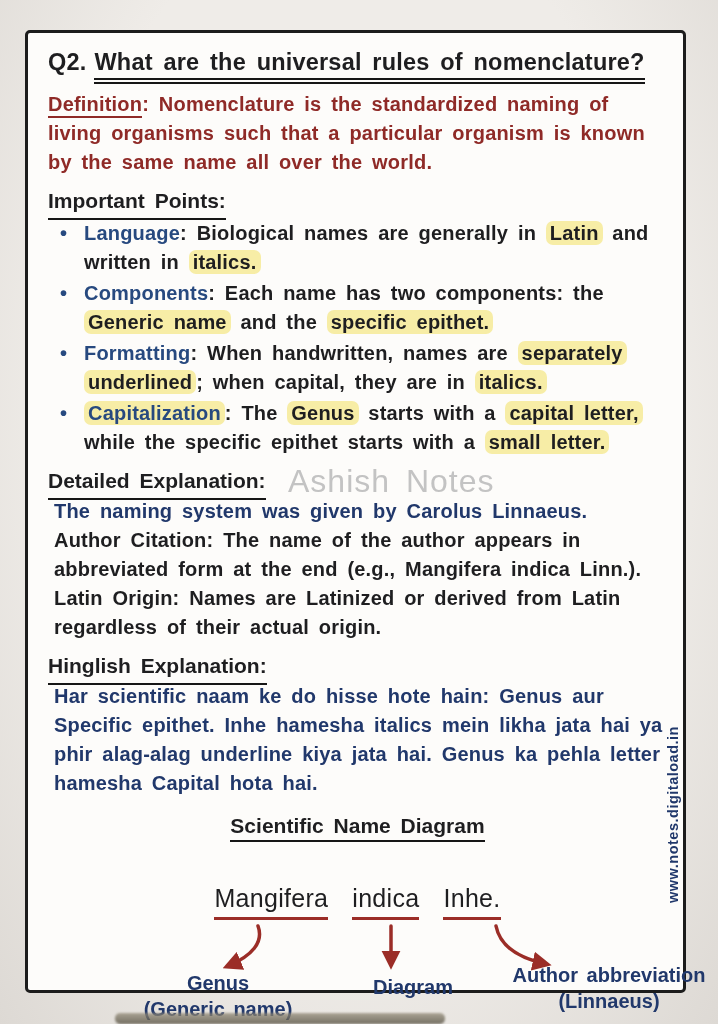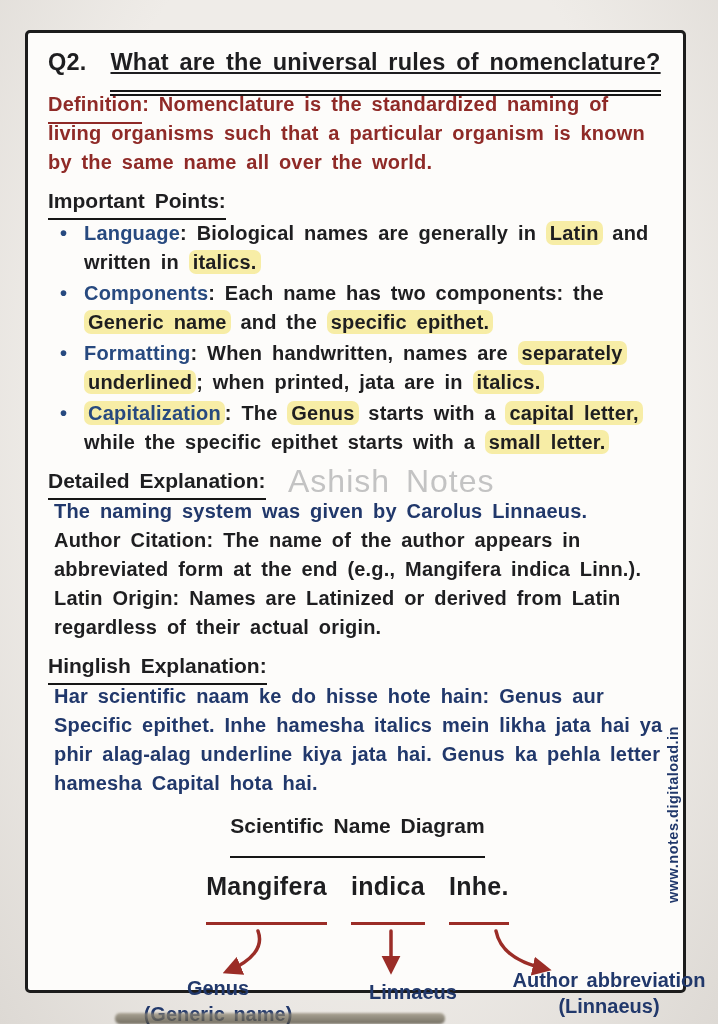--- a/index.html
+++ b/index.html
@@ -16,27 +16,27 @@
     overflow:hidden;
   }
   .page-frame{
     position:absolute; left:25px; top:30px; width:661px; height:963px;
     background:var(--paper);
     border:3.5px solid #1c1c1c; border-radius:5px;
     padding:16px 16px 0 20px;
   }
   
   .q-title{font-size:23.5px; font-weight:700; letter-spacing:.2px; word-spacing:4px; white-space:nowrap;}
-  .q-label{margin-right:24px;}
-  .dbl-u{border-bottom:6px double #161616; padding-bottom:15px;text-decoration:underline;}
+  .q-label{margin-right:8px;}
+  .dbl-u{border-bottom:6px double #161616; padding-bottom:3px;}
   
   .para{font-size:20px; font-weight:600; line-height:1.45; word-spacing:4px; letter-spacing:.2px;}
   .red{color:var(--red);}
   .navy{color:var(--navy);}
-  .u{border-bottom:2.5px solid currentColor; padding-bottom:7px;}
+  .u{border-bottom:2.5px solid currentColor; padding-bottom:1px;}
   .lbl{color:var(--blue);}
   .hl{background:var(--hl); border-radius:7px; padding:1px 4px;
       -webkit-box-decoration-break:clone; box-decoration-break:clone;}
   .lbl.hl{color:var(--blue);}
   
   .sec-head{font-size:21px; font-weight:700; word-spacing:4px; margin-top:12px;}
   .sec-head .u-ink{border-bottom:2.5px solid #161616; padding-bottom:6px;}
   
   .definition{margin-top:14px;}
   .bullets{margin-top:6px; padding-left:12px;}
@@ -46,24 +46,24 @@
   .dx-block{margin-top:4px; padding-left:6px;}
   .detailed-wrap{position:relative;}
   .wm-center{
     position:absolute; left:240px; top:-6px;
     font-size:32px; font-weight:400; letter-spacing:1px; word-spacing:6px;
     color:var(--wm); pointer-events:none;
   }
   
   .diagram{margin-top:16px; text-align:center;}
   .diagram-head{display:inline-block; font-size:21px; font-weight:700; word-spacing:4px;
-                border-bottom:2.5px solid #161616; padding-bottom:18px;}
+                border-bottom:2.5px solid #161616; padding-bottom:2px;}
   .sci-row{margin-top:14px; display:flex; justify-content:center; gap:24px;}
-  .sci-word{font-size:25px; font-weight:700; letter-spacing:.3px;
-            border-bottom:3.5px solid var(--arrow); padding-bottom:21px;}
+  .sci-word{font-size:25px; font-weight:400; letter-spacing:.3px;
+            border-bottom:3.5px solid var(--arrow); padding-bottom:4px;margin-top:28px;}
   .arrow-zone{position:relative; height:118px; margin-top:2px;}
   .arrow-svg{position:absolute; left:0; top:0;}
   .dlabel{position:absolute; color:var(--navy); font-size:20px; font-weight:600;
           line-height:1.3; text-align:center; word-spacing:3px;}
   .dlabel-genus{left:70px; top:48px; width:200px;}
   .dlabel-specific{left:290px; top:52px; width:150px;}
   .dlabel-author{left:442px; top:40px; width:238px;}
   
   .wm-side{
     position:absolute; right:2px; top:660px; height:210px;
@@ -95,21 +95,21 @@
     <div class="bullet">
       <span class="dot">•</span>
       <span class="btext para"><span class="lbl">Language</span><span>: Biological names are generally in </span><span class="hl">Latin</span><span> and written in </span><span class="hl">italics.</span></span>
     </div>
     <div class="bullet">
       <span class="dot">•</span>
       <span class="btext para"><span class="lbl">Components</span><span>: Each name has two components: the </span><span class="hl">Generic name</span><span> and the </span><span class="hl">specific epithet.</span></span>
     </div>
     <div class="bullet">
       <span class="dot">•</span>
-      <span class="btext para"><span class="lbl">Formatting</span><span>: When handwritten, names are </span><span class="hl">separately underlined</span><span>; when printed, jata are in </span><span class="hl">italics.</span></span>
+      <span class="btext para"><span class="lbl">Formatting</span><span>: When handwritten, names are </span><span class="hl">separately underlined</span><span>; when capital, they are in </span><span class="hl">italics.</span></span>
     </div>
     <div class="bullet">
       <span class="dot">•</span>
       <span class="btext para"><span class="lbl hl">Capitalization</span><span>: The </span><span class="hl">Genus</span><span> starts with a </span><span class="hl">capital letter,</span><span> while the specific epithet starts with a </span><span class="hl">small letter.</span></span>
     </div>
   </div>
 
   <div class="detailed-wrap">
     <div class="sec-head">
       <span class="u-ink">Detailed Explanation:</span>
@@ -151,21 +151,21 @@
         </g>
         <g>
           <path d="M448,4 C452,24 470,36 498,42" fill="none" stroke="#9b2d27" stroke-width="3.5" stroke-linecap="round" marker-end="url(#ah)"></path>
         </g>
       </svg>
       <div class="dlabel dlabel-genus">
         <div>Genus</div>
         <div>(Generic name)</div>
       </div>
       <div class="dlabel dlabel-specific">
-        <div>Linnaeus</div>
+        <div>Diagram</div>
       </div>
       <div class="dlabel dlabel-author">
         <div>Author abbreviation</div>
         <div>(Linnaeus)</div>
       </div>
     </div>
   </div>
 
   <div class="wm-side">www.notes.digitaload.in</div>
 </div>

